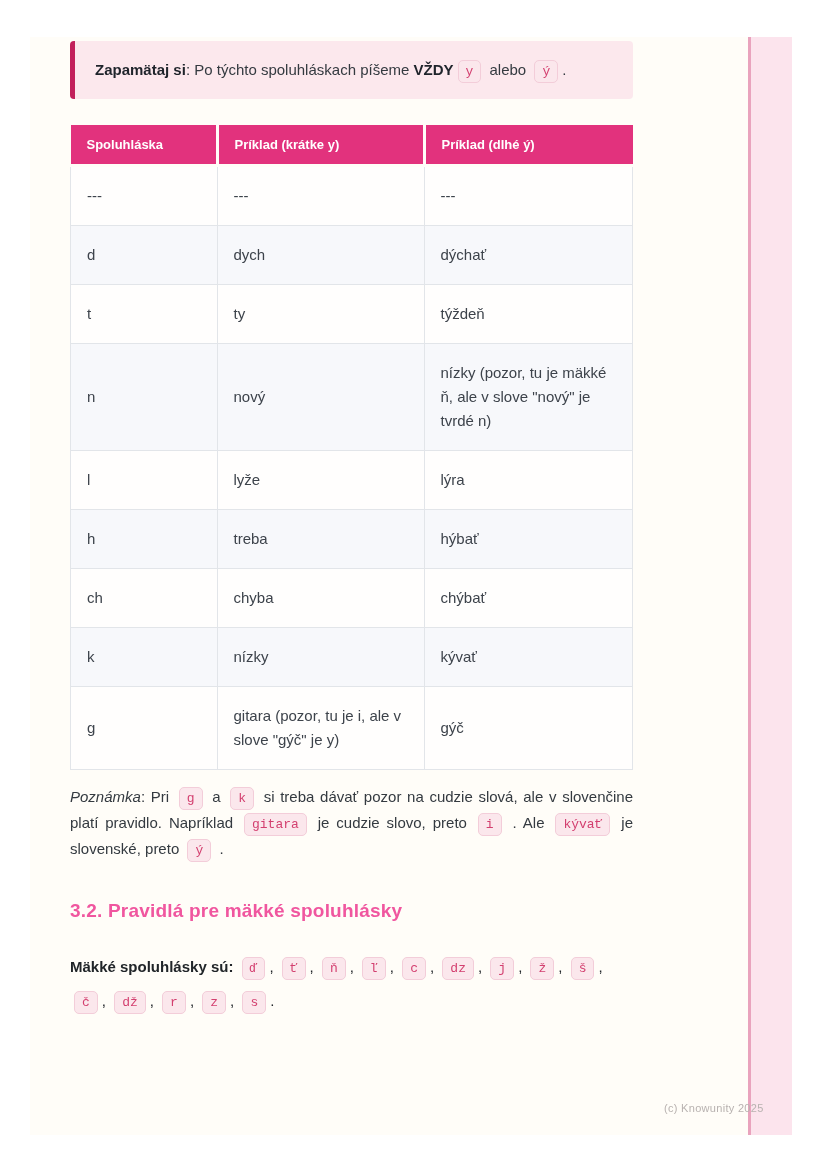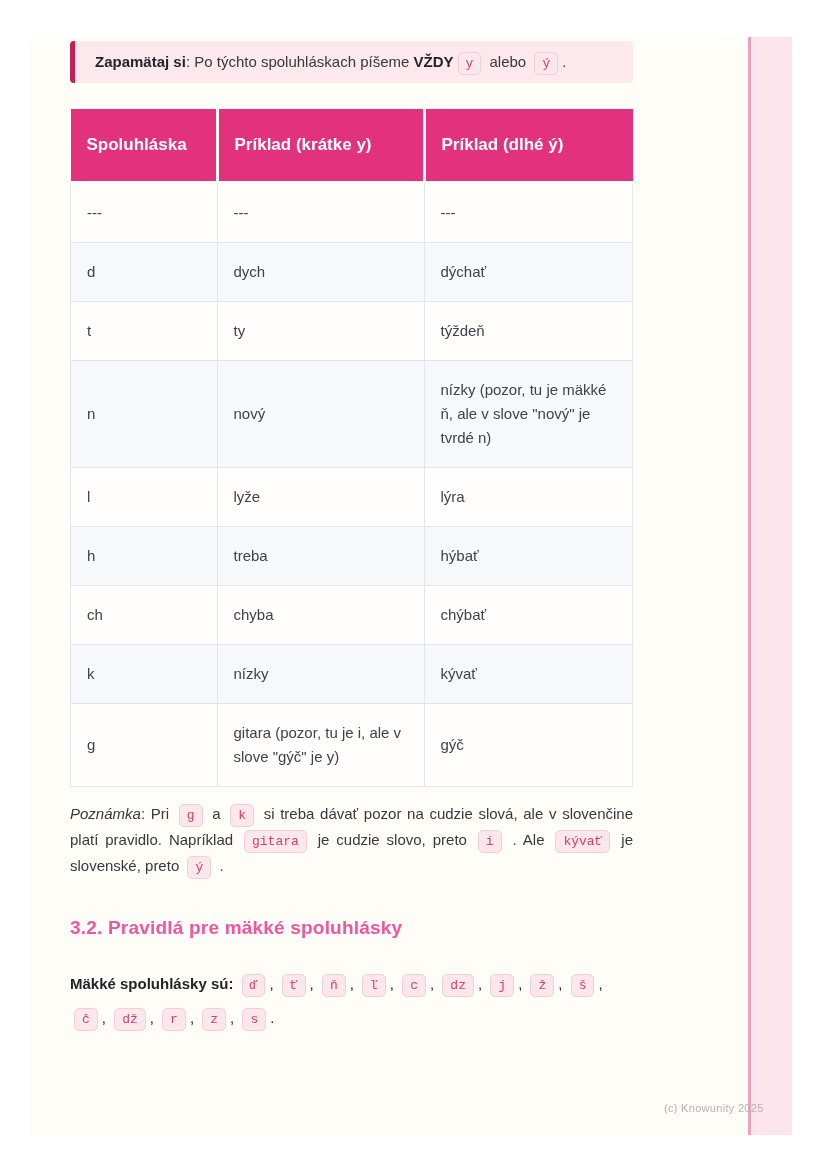--- a/index.html
+++ b/index.html
@@ -13,41 +13,41 @@
     background:#fffdf8;overflow:hidden;
   }
   .band{
     position:absolute;top:0;right:0;bottom:0;width:41px;
     background:#fce4ed;border-left:3px solid #e9a3bd;z-index:1;
   }
   .content{position:absolute;left:40px;top:0;width:563px;z-index:2;}
 
   .callout{
     background:#fce8ed;border-left:5px solid #c21f5b;border-radius:4px;
-    padding:8px 20px;font-size:15px;line-height:26px;color:#343a40;
+    padding:16px 20px;font-size:15px;line-height:26px;color:#343a40;
   }
   .callout.first{margin-top:4px;}
   .callout.second{margin-top:16px;}
   .callout b{color:#1f242b;}
 
   .chip{
     display:inline-block;font-family:"Liberation Mono","DejaVu Sans Mono",monospace;
     font-size:13px;font-weight:400;line-height:17px;color:#d33f6f;
     background:#fbe7ec;border:1px solid #f3cdd9;border-radius:5px;
     padding:2px 7px;margin:0 4px;white-space:nowrap;vertical-align:baseline;
   }
 
   table.tbl{
     width:563px;border-collapse:collapse;table-layout:fixed;
     font-size:15px;color:#3d434b;
   }
   .tbl1{margin-top:26px;}
   .tbl th{
-    background:#e2327d;color:#ffffff;font-weight:700;font-size:17px;
-    text-align:left;padding:26px 16px;
+    background:#e2327d;color:#ffffff;font-weight:700;font-size:13px;
+    text-align:left;padding:12px 16px;
     border-right:3px solid #fffdf8;border-bottom:3px solid #fffdf8;margin-top:20px;
   }
   .tbl th:last-child{border-right:none;}
   .tbl td{
     border:1px solid #e2e5e9;padding:17px 16px;line-height:24px;
     background:#fffefd;vertical-align:middle;
   }
   .tbl tr.alt td{background:#f7f8fb;}
   .tbl .c1{width:113px;}
   .tbl .c2{width:172px;}

